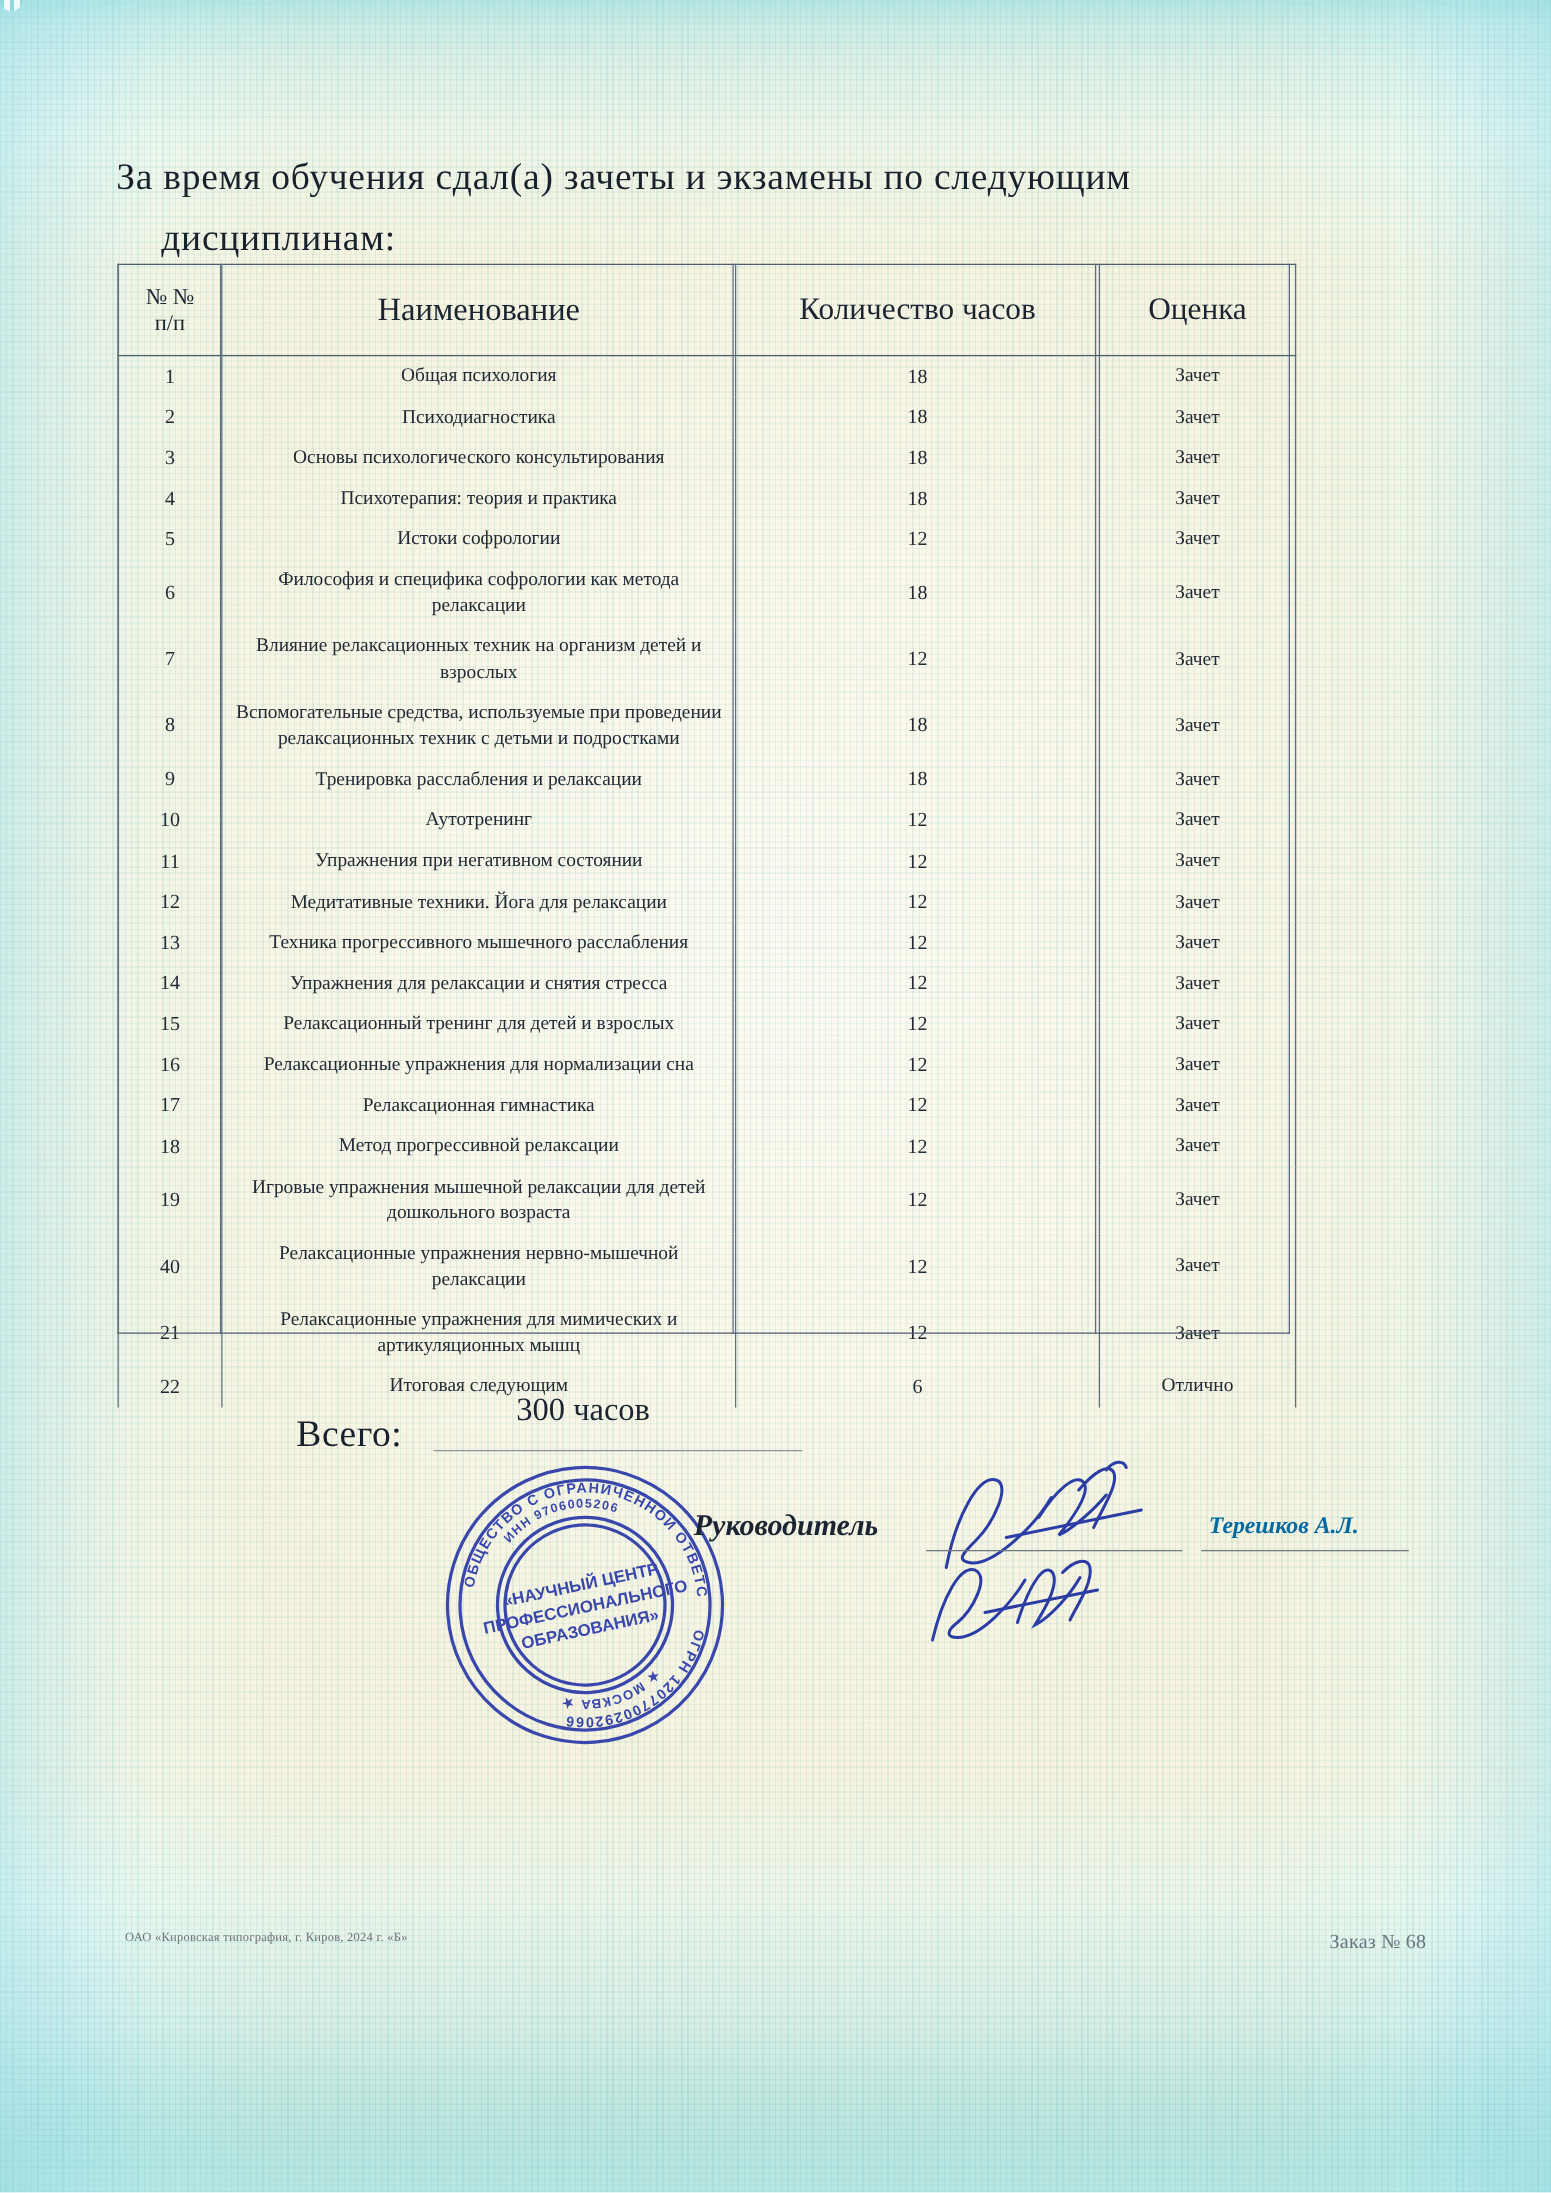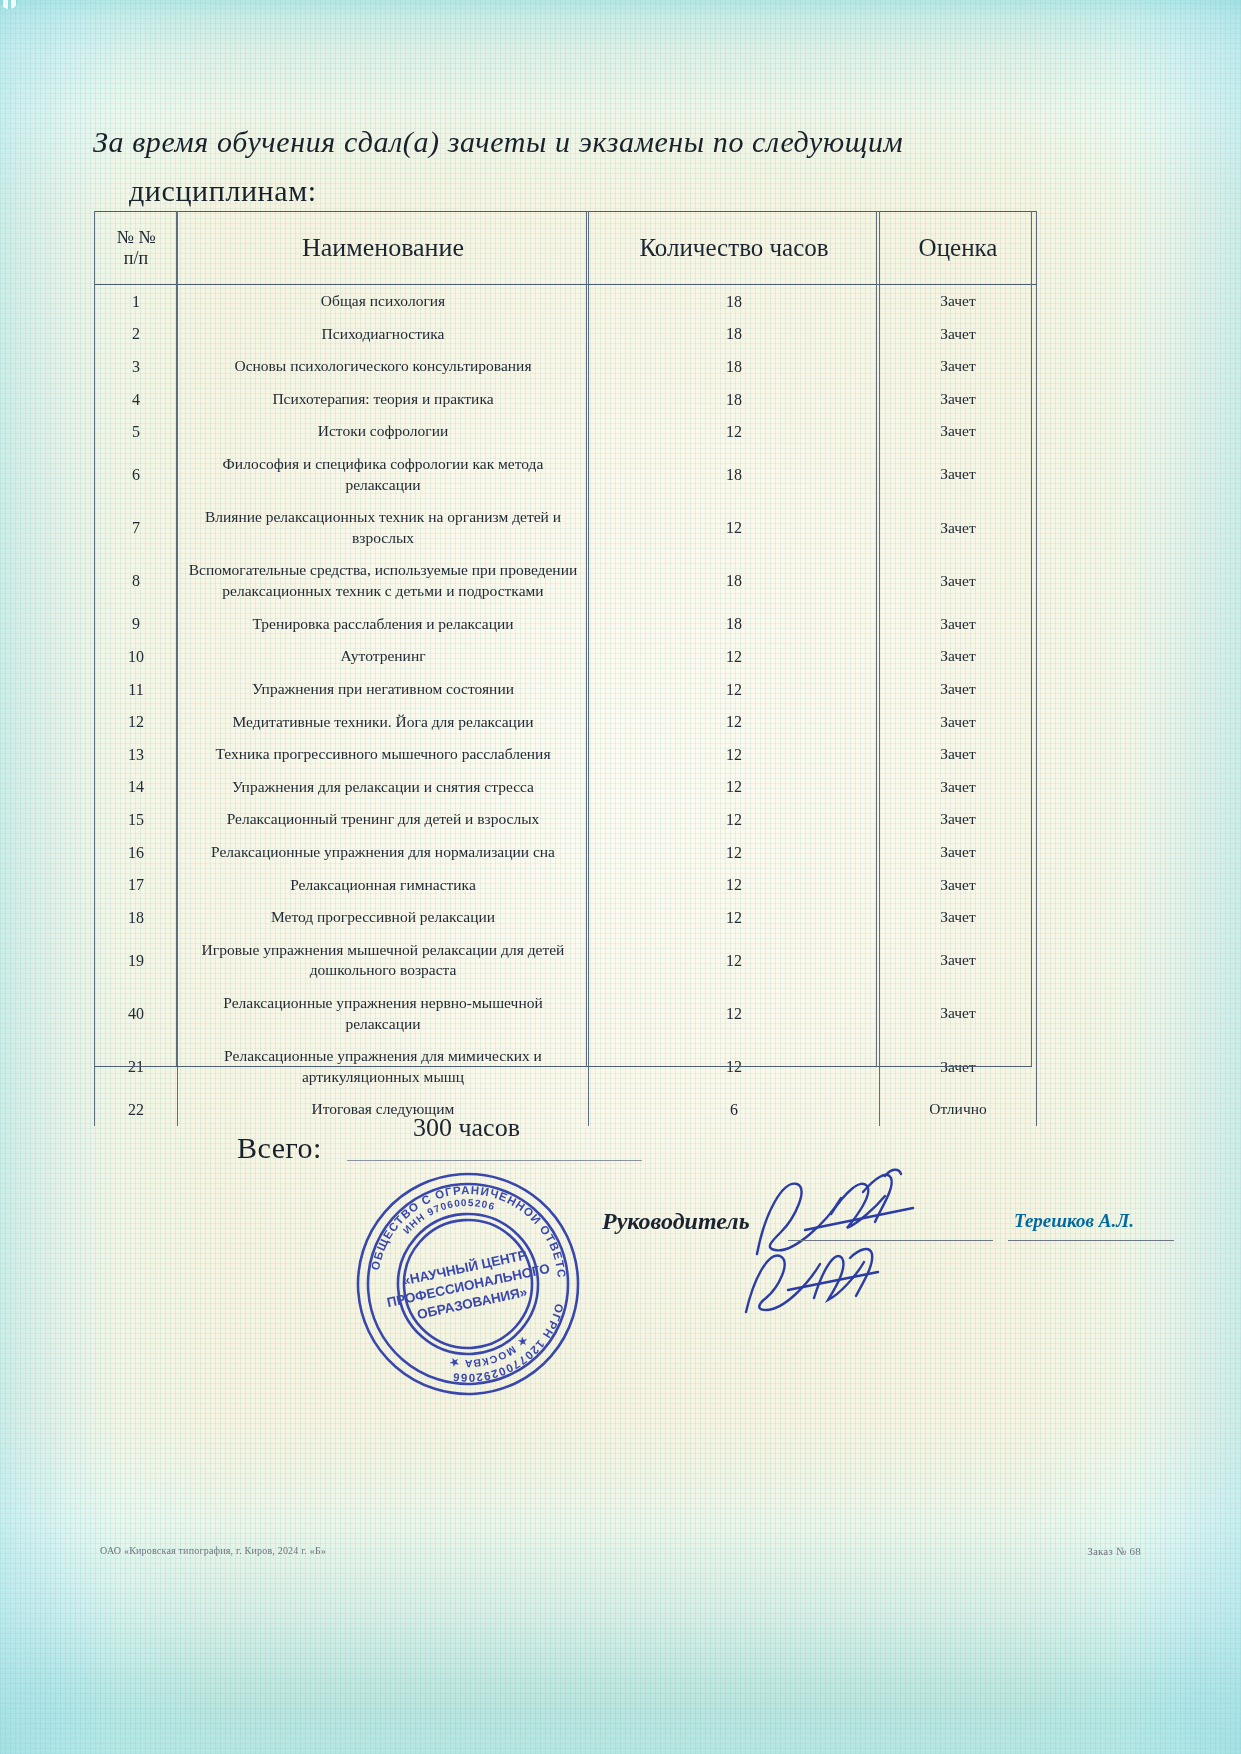--- a/index.html
+++ b/index.html
@@ -43,21 +43,21 @@
 
   
   .content{position:absolute;left:0;top:0;width:1241px;height:1754px;}
 
   .heading{
     position:absolute;left:93px;top:118px;width:1060px;
     font-size:30px;line-height:1.62;color:#19222c;
     letter-spacing:.6px;
     font-family:"Liberation Serif", serif;
   }
-  .heading .l1{display:block;font-style:italic;}
+  .heading .l1{display:block;}
   .heading .l2{display:block;margin-left:36px;}
 
   
   .tbl-wrap{position:absolute;left:94px;top:211px;width:938px;height:856px;}
   table.grid{
     border-collapse:collapse;width:938px;
     table-layout:fixed;
     color:#1b2430;
   }
   table.grid th, table.grid td{
@@ -107,21 +107,21 @@
     position:absolute;left:0;top:18px;font-size:30px;color:#17202b;letter-spacing:.5px;
   }
   .total .val{
     position:absolute;left:176px;top:0px;font-size:26px;color:#1b2430;
   }
   .total .rule{
     position:absolute;left:110px;top:47px;width:295px;border-bottom:1px solid #8b93a0;
   }
 
   
-  .sig{position:absolute;left:555px;top:1200px;width:590px;height:120px;margin-left:47px;}
+  .sig{position:absolute;left:555px;top:1200px;width:590px;height:120px;}
   .sig-row{position:relative;height:60px;}
   .sig-role{
     position:absolute;left:0;top:8px;
     font-size:24px;font-style:italic;font-weight:700;color:#1b2430;
     font-family:"Liberation Serif", serif;
   }
   .sig-line{
     position:absolute;left:186px;top:40px;width:205px;border-bottom:1px solid #6e7683;
   }
   .sig-name{
@@ -142,21 +142,21 @@
   }
   .seal svg{display:block}
 
   
   .foot-left{
     position:absolute;left:100px;top:1545px;
     font-size:10px;color:#6d7480;letter-spacing:.2px;
   }
   .foot-right{
     position:absolute;right:100px;top:1545px;
-    font-size:11px;color:#6d7480;letter-spacing:.2px;
+    font-size:16px;color:#6d7480;letter-spacing:.2px;
   }
 </style>
 </head>
 <body>
 
 <div class="page"></div>
 <div class="wave-top"></div>
 <div class="edgefade"></div>
 
 <div class="content">

